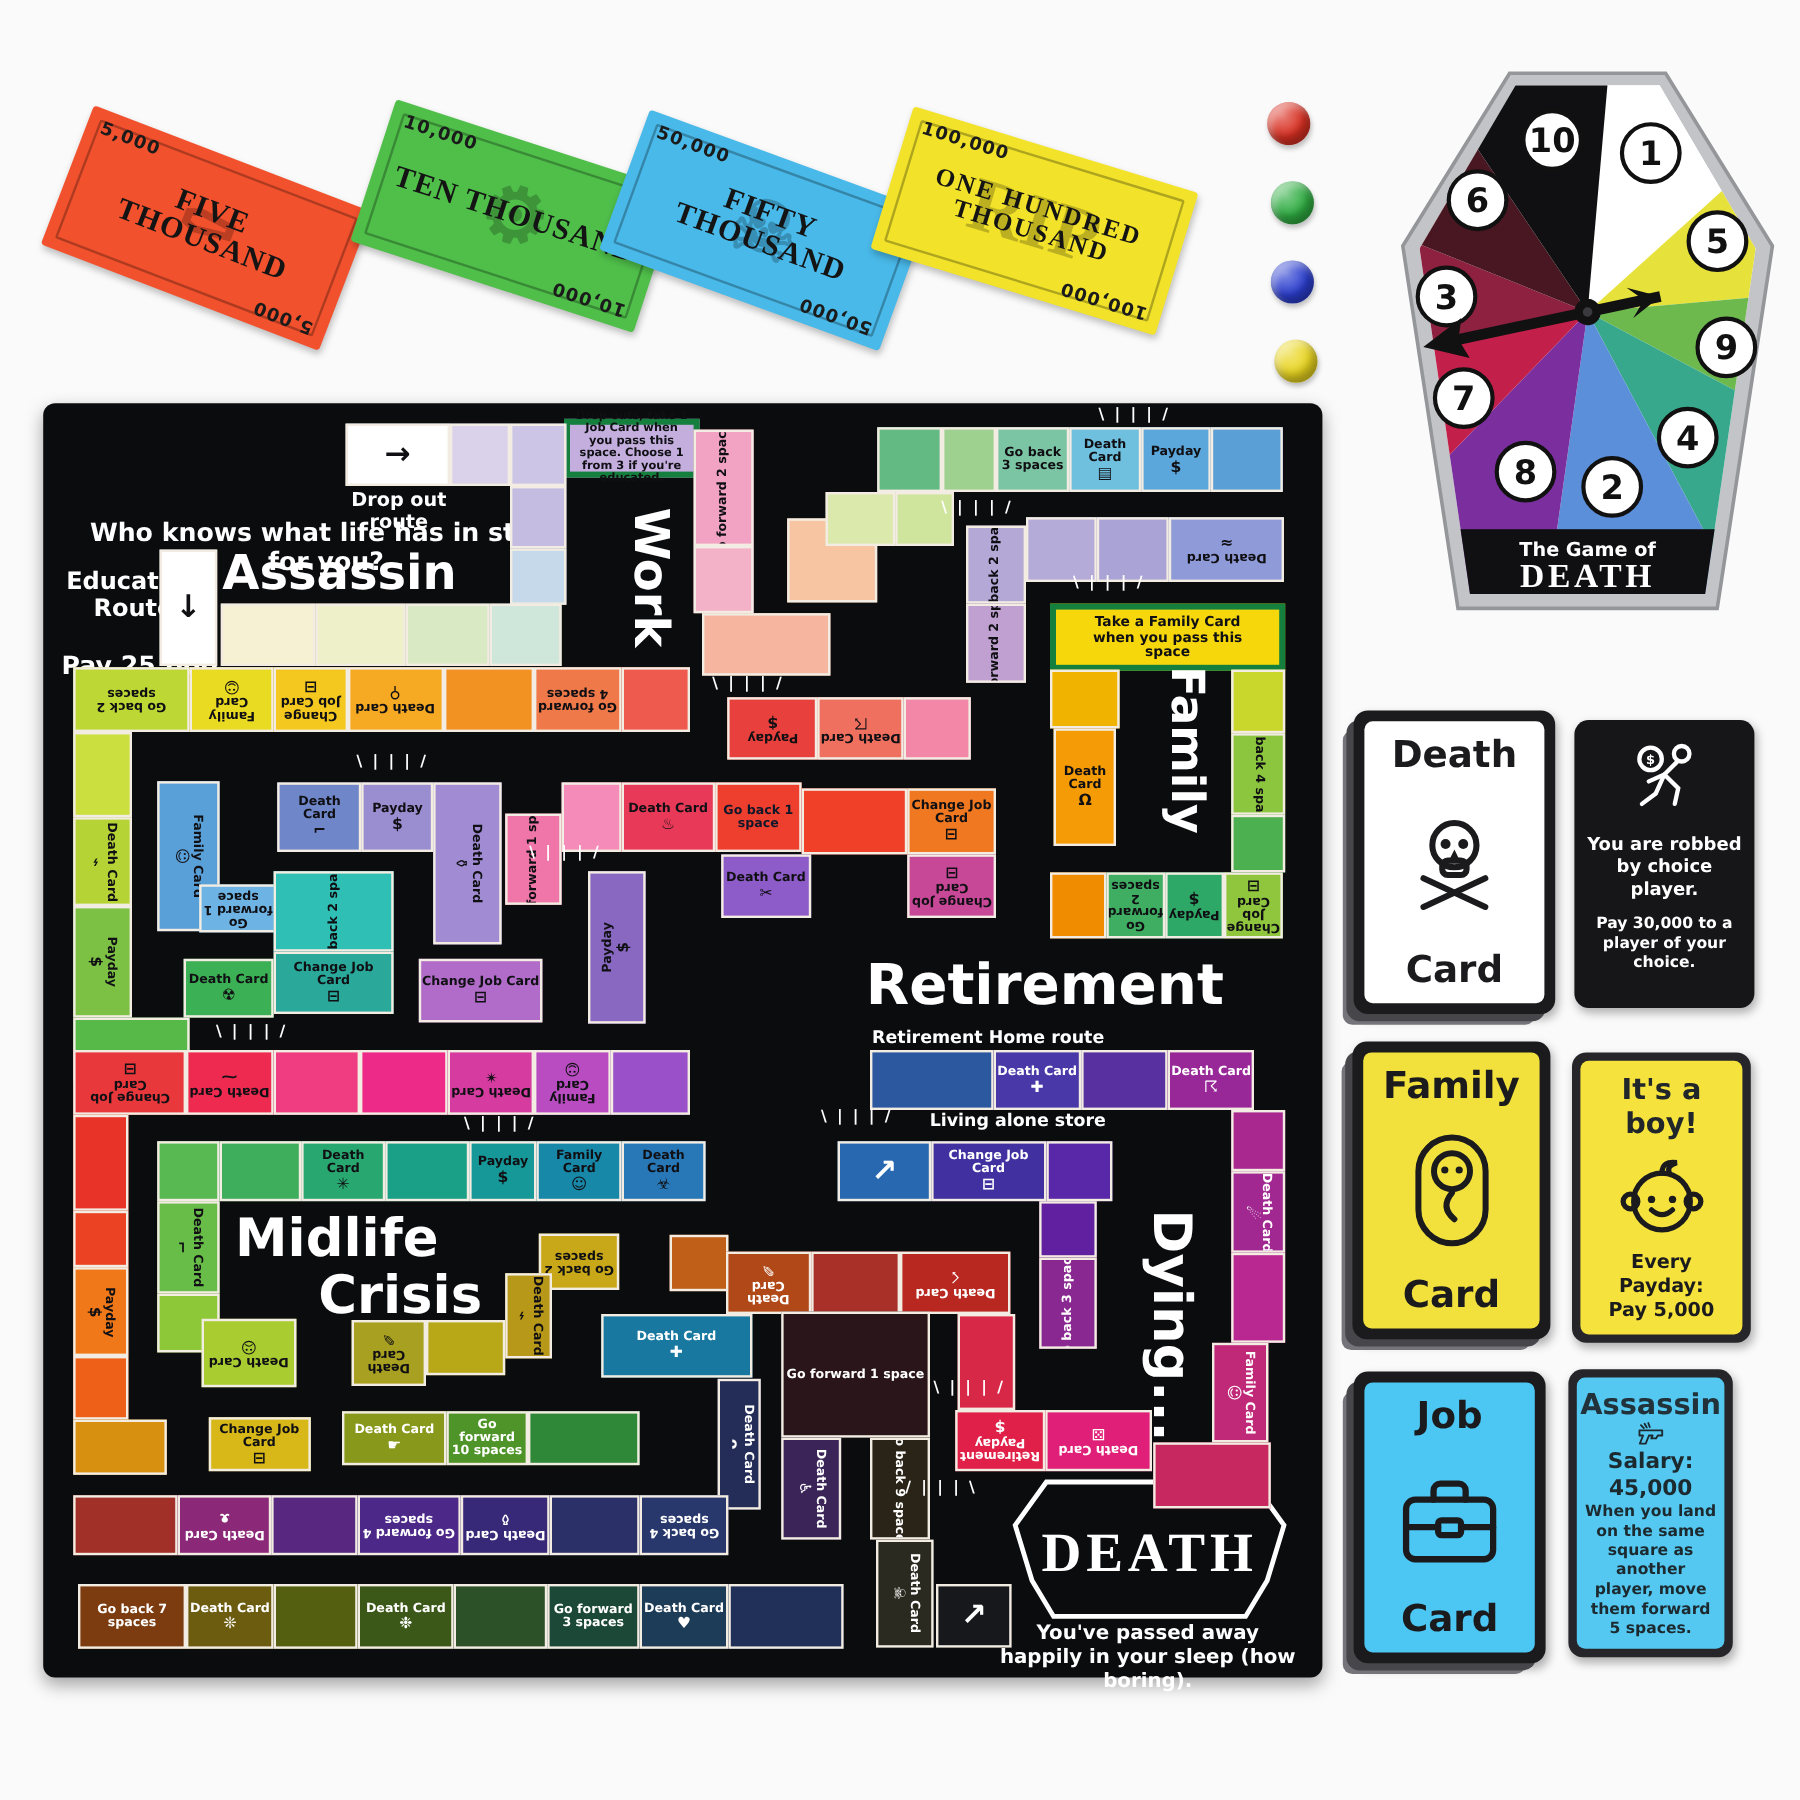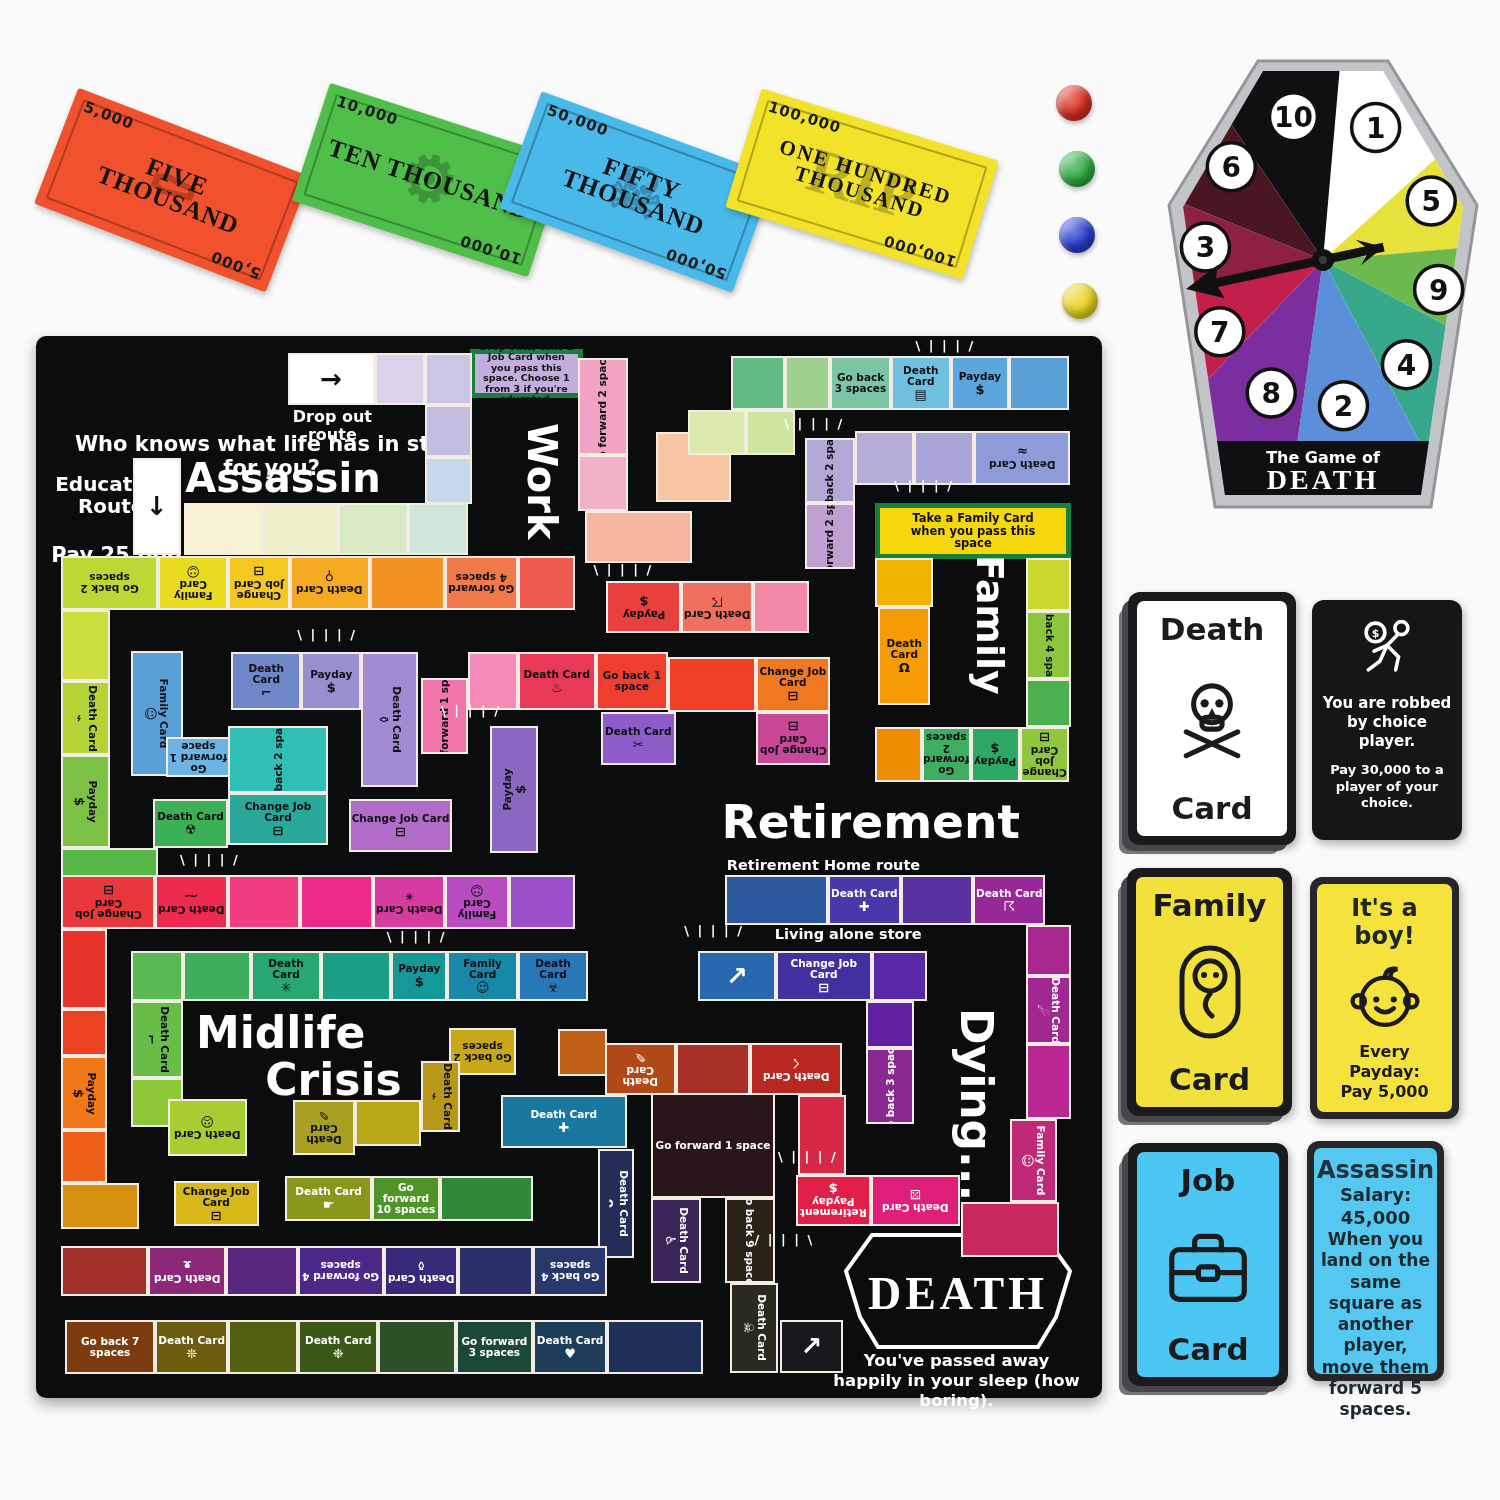--- a/index.html
+++ b/index.html
@@ -907,15 +907,15 @@
 <div class="scard" style="left:1307px;top:1141px;width:137px;height:240px;background:#26262a;padding:7px;">
   <div class="scard-inner" style="background:#54c8f0;padding:8px 6px;justify-content:space-between;">
     <div class="ctitle" style="color:#22323a;">Assassin</div>
     <svg width="74" height="56" viewBox="0 0 100 76">
       <g fill="none" stroke="#1c2a30" stroke-width="5" stroke-linecap="round" stroke-linejoin="round">
         <path d="M18,26 h62 v14 h-12 l-5,8 h-13 l4,-8 h-10 l-9,22 h-16 l9,-22 h-10 z"></path>
         <path d="M22,12 l8,8 M32,8 l6,10 M42,6 l4,11"></path>
       </g>
     </svg>
     <div class="ctext" style="color:#1c2a30;font-size:18px;">Salary: 45,000</div>
-    <div class="ctext" style="color:#1c2a30;font-size:17px;">When you land on the same square as another player, move them forward 5 spaces.</div>
+    <div class="ctext" style="color:#1c2a30;font-size:13px;">When you land on the same square as another player, move them forward 5 spaces.</div>
   </div>
 </div>
 
 </body></html>

